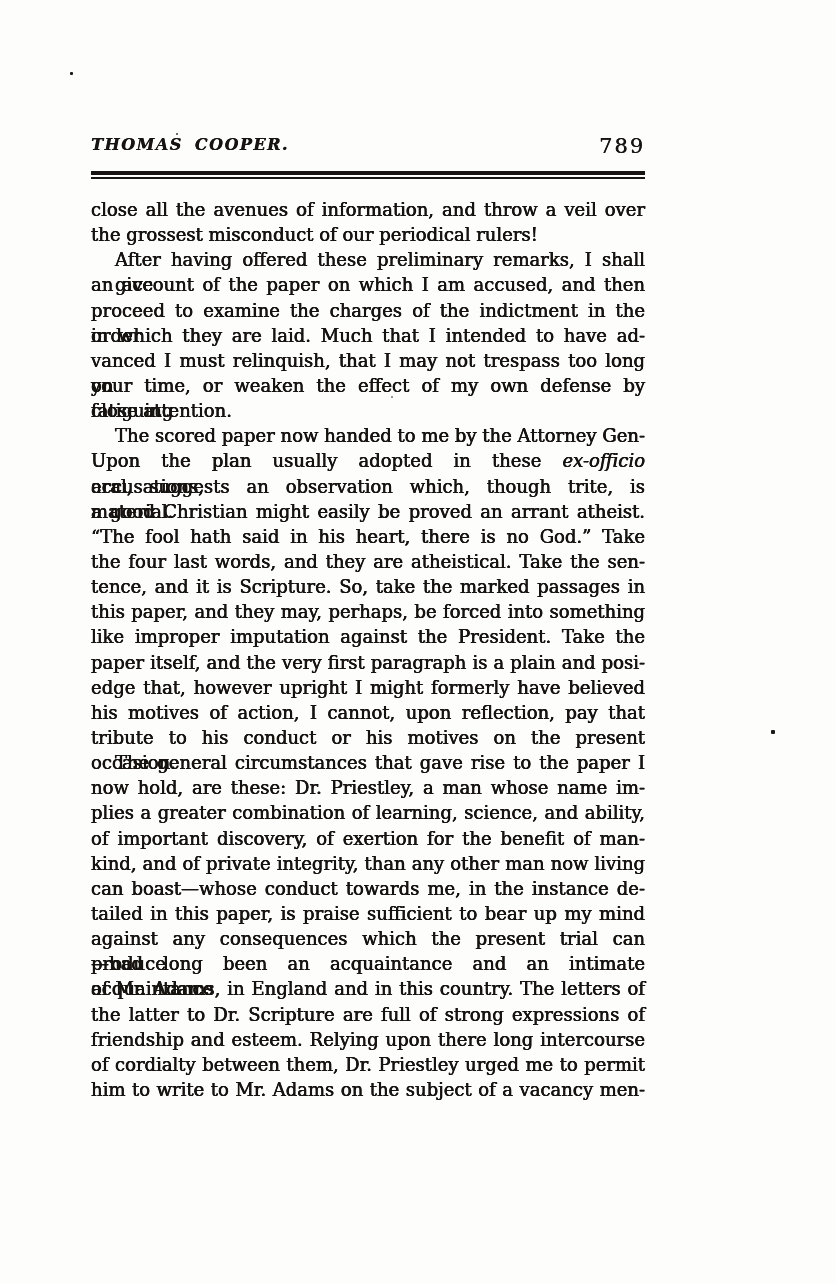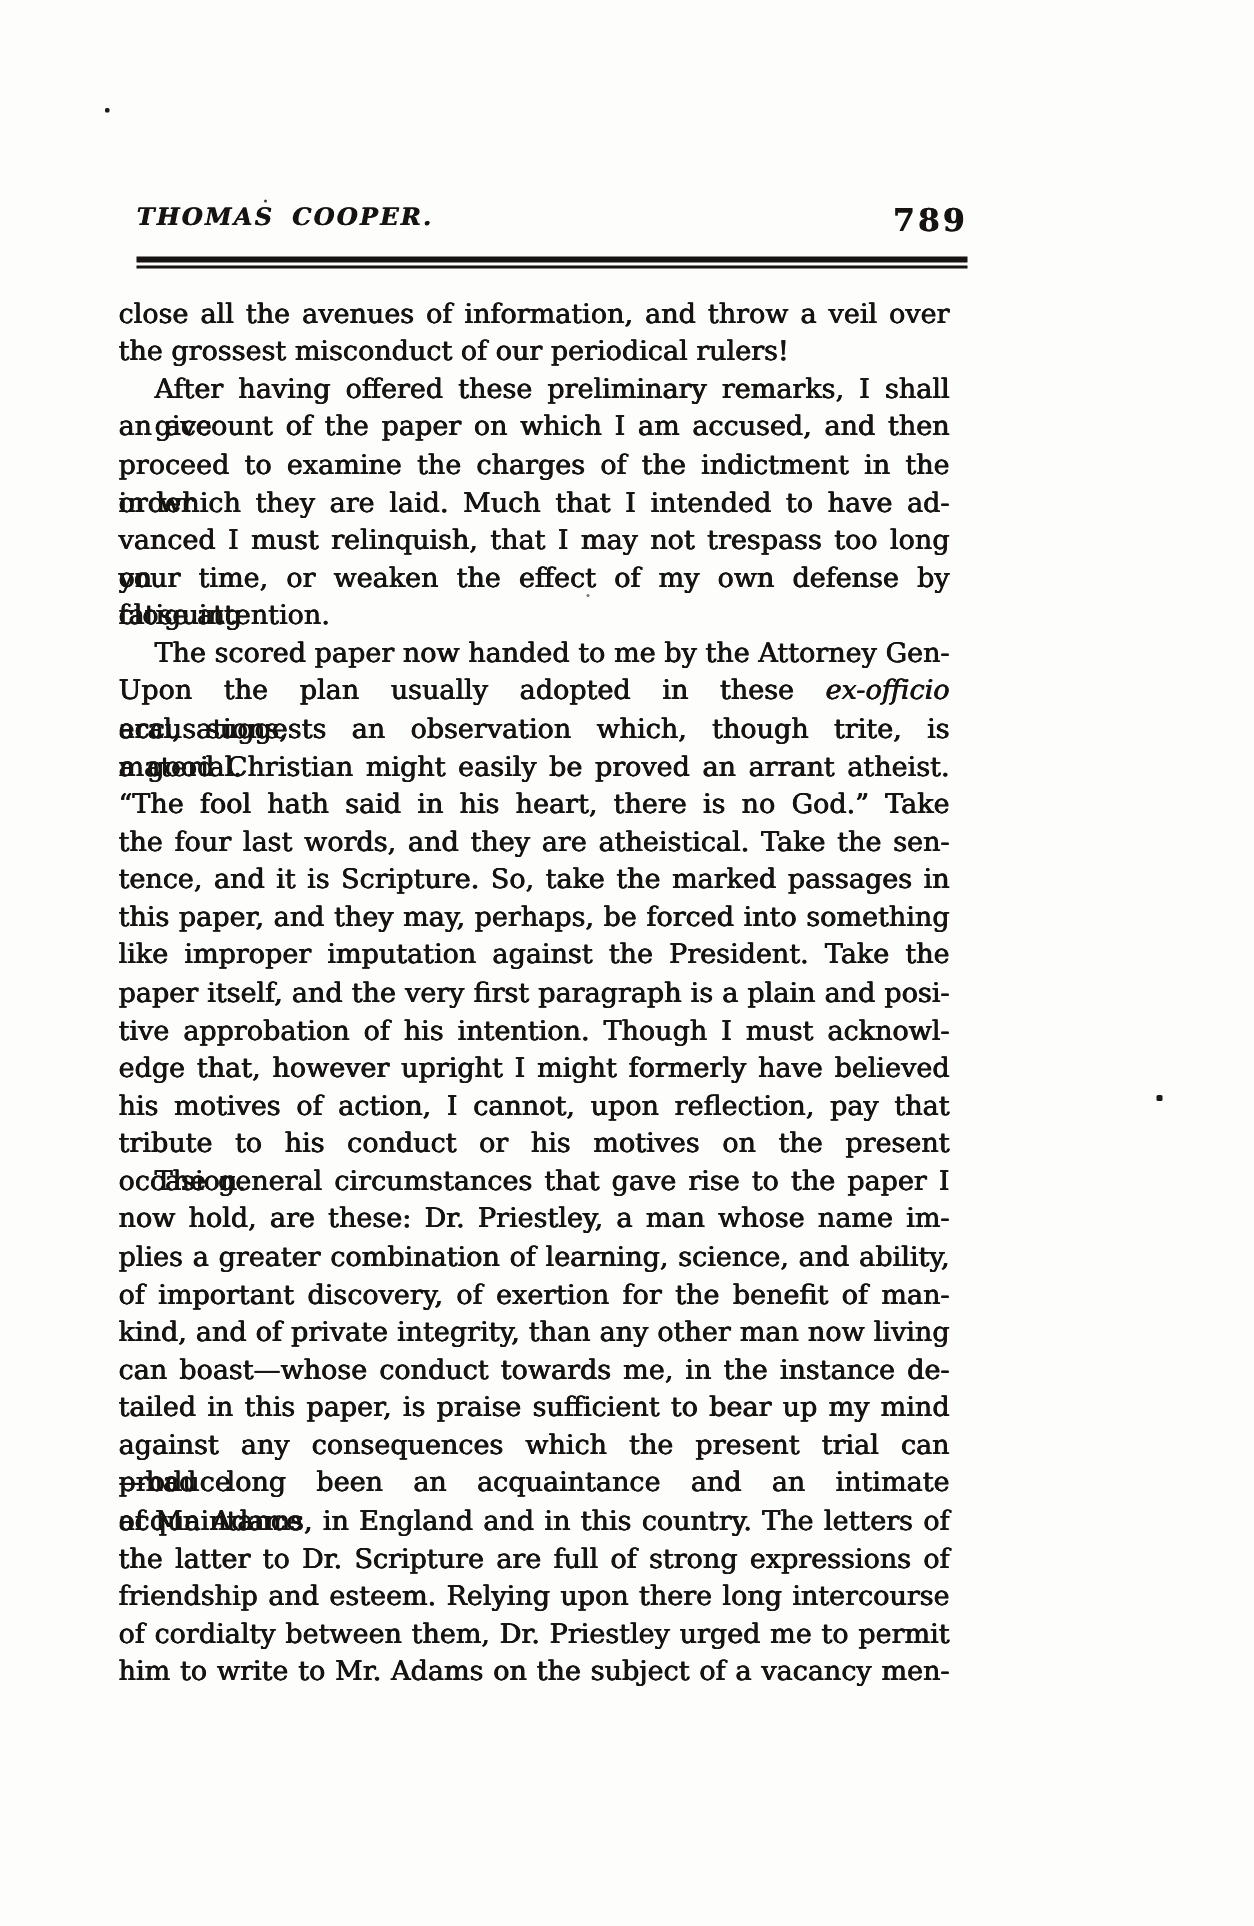--- a/index.html
+++ b/index.html
@@ -34,37 +34,37 @@
     font-size: 16px;
     letter-spacing: 1.5px;
     word-spacing: 5px;
     text-shadow: 0.4px 0 0 #161310;
     white-space: nowrap;
   }
   .page-number {
     position: absolute;
     right: 0;
     top: -1px;
-    font-weight: bold;
+    font-weight: normal;
     font-size: 21px;
     letter-spacing: 2px;
     text-shadow: 0.4px 0 0 #161310;
   }
   .header-rule {
     position: absolute;
     left: 91px;
     top: 171px;
     width: 554px;
     height: 2px;
     border-top: 4px solid #161310;
     border-bottom: 2px solid #161310;
   }
   .text-block {
     position: absolute;
-    left: 79px;
+    left: 91px;
     top: 197px;
     width: 554px;
     font-size: 18px;
     text-shadow: 0.35px 0 0 #161310, -0.2px 0 0 #161310;
   }
   .line {
     height: 25.15px;
     line-height: 25.15px;
     text-align: justify;
     text-align-last: justify;
@@ -112,21 +112,20 @@
       <div class="line indent"><span>The scored paper now handed to me by the Attorney Gen-</span></div>
       <div class="line"><span>Upon the plan usually adopted in these </span><span class="it">ex-officio</span><span> accusations,</span></div>
       <div class="line"><span>eral, suggests an observation which, though trite, is material.</span></div>
       <div class="line"><span>a good Christian might easily be proved an arrant atheist.</span></div>
       <div class="line"><span>“The fool hath said in his heart, there is no God.” Take</span></div>
       <div class="line"><span>the four last words, and they are atheistical. Take the sen-</span></div>
       <div class="line"><span>tence, and it is Scripture. So, take the marked passages in</span></div>
       <div class="line"><span>this paper, and they may, perhaps, be forced into something</span></div>
       <div class="line"><span>like improper imputation against the President. Take the</span></div>
       <div class="line"><span>paper itself, and the very first paragraph is a plain and posi-</span></div>
-      <div class="line"><span>tive approbation of his intention. Though I must acknowl-</span></div>
       <div class="line"><span>edge that, however upright I might formerly have believed</span></div>
       <div class="line"><span>his motives of action, I cannot, upon reflection, pay that</span></div>
       <div class="line par-end"><span>tribute to his conduct or his motives on the present occasion.</span></div>
       <div class="line indent"><span>The general circumstances that gave rise to the paper I</span></div>
       <div class="line"><span>now hold, are these: Dr. Priestley, a man whose name im-</span></div>
       <div class="line"><span>plies a greater combination of learning, science, and ability,</span></div>
       <div class="line"><span>of important discovery, of exertion for the benefit of man-</span></div>
       <div class="line"><span>kind, and of private integrity, than any other man now living</span></div>
       <div class="line"><span>can boast—whose conduct towards me, in the instance de-</span></div>
       <div class="line"><span>tailed in this paper, is praise sufficient to bear up my mind</span></div>

